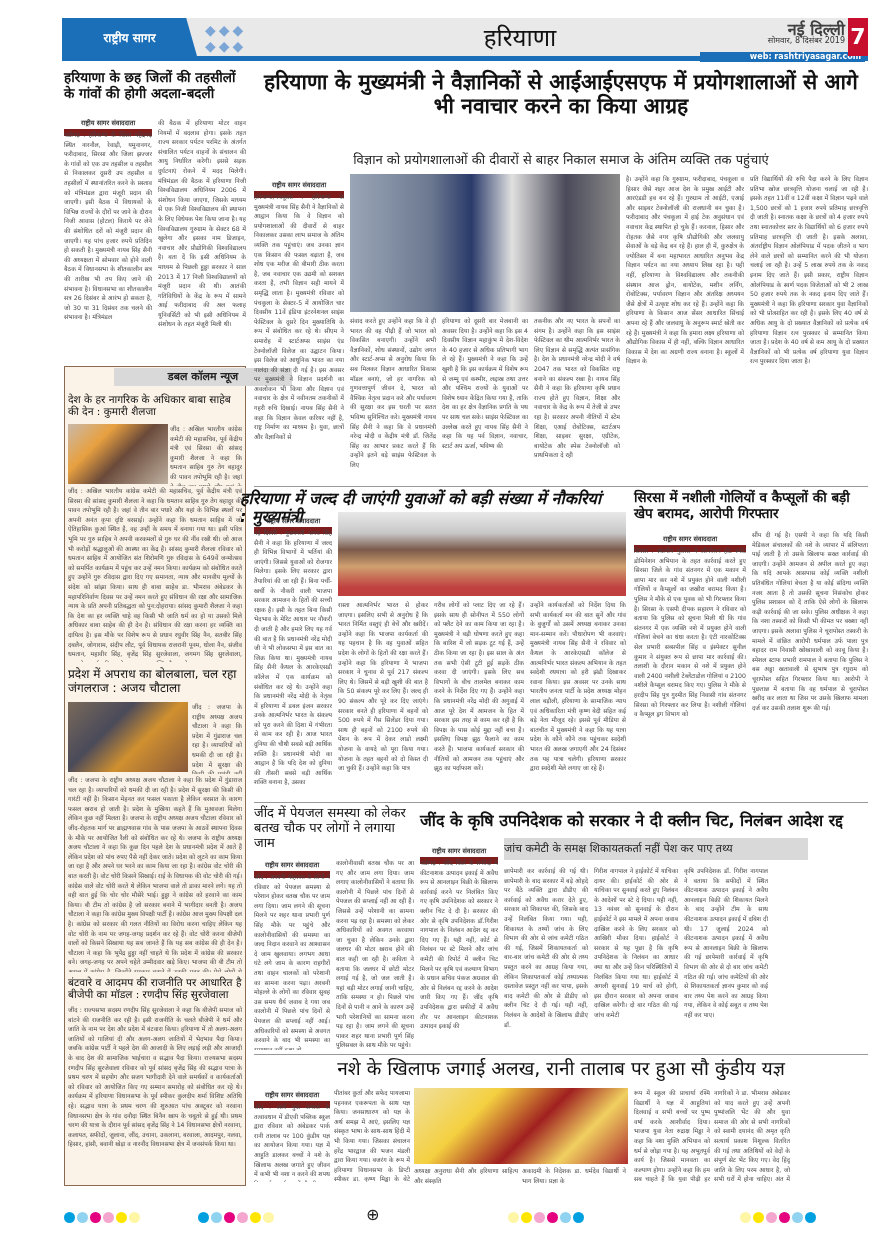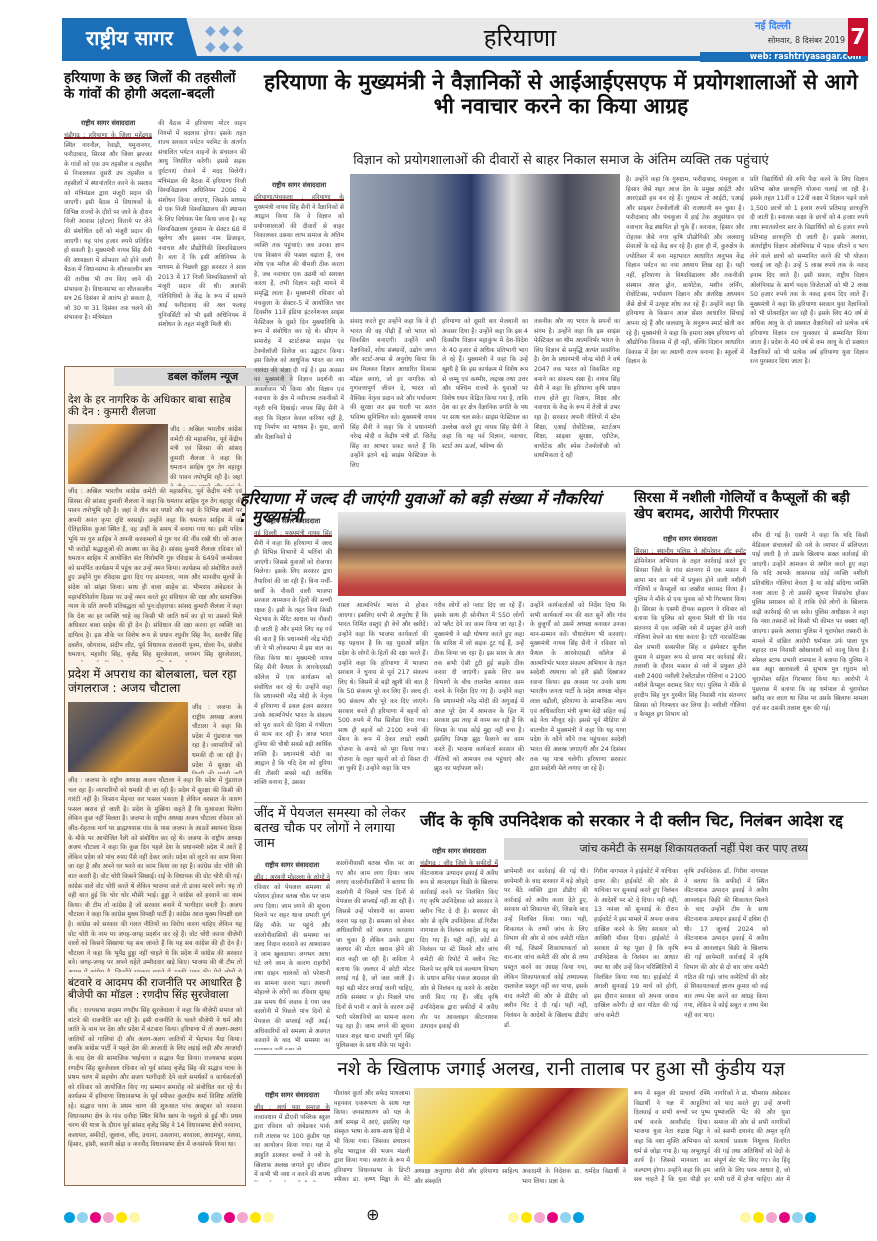--- a/index.html
+++ b/index.html
@@ -1,29 +1,29 @@
 <!DOCTYPE html>
 <html><head>
 <meta charset="utf-8">
 <style>
 *{box-sizing:border-box;margin:0;padding:0}
 body{width:877px;height:1241px;background:#fff;font-family:"DejaVu Sans",sans-serif;position:relative;overflow:hidden;color:#222}
 .abs{position:absolute}
 .mast{left:62px;top:18px;width:806px;height:42px;background:#e9e9e9}
-.mast-logo{left:62px;top:18px;width:135px;height:38px;background:#1b6fb8;color:#fff;font-size:20px;font-weight:bold;display:flex;align-items:center;justify-content:center;clip-path:polygon(0 0,92% 0,100% 100%,0 100%)}
+.mast-logo{left:62px;top:18px;width:135px;height:38px;background:#1b6fb8;color:#fff;font-size:12px;font-weight:bold;display:flex;align-items:center;justify-content:center;clip-path:polygon(0 0,92% 0,100% 100%,0 100%)}
 .mast-band{left:62px;top:56px;width:806px;height:5px;background:#1b6fb8}
 .mast-dots{left:205px;top:22px;width:70px;height:28px;color:#7ba6d6;font-size:14px;letter-spacing:3px}
 .mast-sec{left:420px;top:20px;width:200px;height:32px;font-size:24px;font-weight:normal;text-align:center;color:#111}
-.mast-city{left:755px;top:18px;width:90px;font-size:10px;font-weight:bold;color:#3b82f6}
+.mast-city{left:755px;top:18px;width:90px;font-size:16px;font-weight:bold;text-align:right;color:#404040}
 .mast-date{left:745px;top:34px;width:100px;font-size:8px;text-align:right;color:#333}
 .mast-web{left:700px;top:52px;width:165px;height:10px;background:#1b6fb8;color:#fff;font-size:8px;font-weight:bold;text-align:right;padding-right:4px;line-height:10px}
 .mast-page{left:848px;top:18px;width:20px;height:38px;background:#c8102e;color:#fff;font-size:22px;font-weight:bold;text-align:center;line-height:38px}
 .hl{font-weight:bold;color:#111;line-height:1.15}
 .txt{font-size:6.2px;line-height:9.6px;color:#444;text-align:justify;overflow:hidden}
-.byline{font-size:6.5px;font-weight:bold;color:#333;text-align:center;border-bottom:2px solid #7f1d1d;padding-bottom:10px}
+.byline{font-size:6.5px;font-weight:bold;color:#333;text-align:center;border-bottom:7px solid #7f1d1d;padding-bottom:2px}
 .photo{background:linear-gradient(135deg,#8ea5c5,#4b5e86 40%,#ccc 60%,#7b6a55);overflow:hidden}
 .rule{background:#999}
 .box{border:1px solid #8a6a50;background:#fbf3e8}
 .subhl{font-size:14px;color:#222;font-weight:normal}
 .dot{display:inline-block;width:11px;height:11px;border-radius:50%;margin-right:2px}
 </style>
 </head>
 <body>
 
 <div class="abs mast"></div>
@@ -85,21 +85,21 @@
 
 <div class="abs rule" style="left:254px;top:802px;width:614px;height:1px;"></div>
 
 <div class="abs hl" style="left:254px;top:806px;width:160px;font-size:13px;font-weight:normal;">जींद में पेयजल समस्या को लेकर बतख चौक पर लोगों ने लगाया जाम</div>
 <div class="abs byline" style="left:254px;top:860px;width:76px;">राष्ट्रीय सागर संवाददाता</div>
 <div class="abs txt" style="left:254px;top:872px;width:76px;height:178px;">जींद : अरबनी मोहल्ला के लोगों ने रविवार को पेयजल समस्या से परेशान होकर बतख चौक पर जाम लगा दिया। जाम लगने की सूचना मिलने पर शहर थाना प्रभारी पूर्ण सिंह मौके पर पहुंचे और कालोनीवासियों की समस्या का जल्द निदान करवाने का आश्वासन दे जाम खुलवाया। लगभग आधा घंटे लगे जाम के कारण राहगीरों तथा वाहन चालकों को परेशानी का सामना करना पड़ा। अरबनी मोहल्ले के लोगों का रविवार सुबह उस समय धैर्य जवाब दे गया जब कालोनी में पिछले पांच दिनों से पेयजल की सप्लाई नहीं आई। अधिकारियों को समस्या से अवगत करवाने के बाद भी समस्या का समाधान नहीं हुआ तो</div>
 <div class="abs txt" style="left:336px;top:858px;width:78px;height:192px;">कालोनीवासी बतख चौक पर आ गए और जाम लगा दिया। जाम लगाए कालोनीवासियों ने बताया कि कालोनी में पिछले पांच दिनों से पेयजल की सप्लाई नहीं आ रही है। जिससे उन्हें परेशानी का सामना करना पड़ रहा है। समस्या को लेकर अधिकारियों को अवगत करवाया जा चुका है लेकिन उनके द्वारा जलघर की मोटर खराब होने की बात कही जा रही है। कविता ने बताया कि जलघर में छोटी मोटर लगाई गई है, जो जल जाती है। यहां बड़ी मोटर लगाई जानी चाहिए, ताकि समस्या न हो। पिछले पांच दिनों से पानी न आने के कारण उन्हें भारी परेशानियों का सामना करना पड़ रहा है। जाम लगने की सूचना पाकर शहर थाना प्रभारी पूर्ण सिंह पुलिसबल के साथ मौके पर पहुंचे।</div>
 
 <div class="abs hl" style="left:420px;top:812px;width:448px;font-size:16px;">जींद के कृषि उपनिदेशक को सरकार ने दी क्लीन चिट, निलंबन आदेश रद्द</div>
 <div class="abs byline" style="left:420px;top:846px;width:78px;">राष्ट्रीय सागर संवाददाता</div>
-<div class="abs" style="left:504px;top:838px;width:304px;height:22px;background:#d9d9d9;font-size:11px;line-height:22px;text-align:right;color:#222;">जांच कमेटी के समक्ष शिकायतकर्ता नहीं पेश कर पाए तथ्य</div>
+<div class="abs" style="left:504px;top:838px;width:304px;height:22px;background:#d9d9d9;font-size:11px;line-height:22px;text-align:left;color:#222;">जांच कमेटी के समक्ष शिकायतकर्ता नहीं पेश कर पाए तथ्य</div>
 <div class="abs txt" style="left:420px;top:858px;width:78px;height:192px;">चंडीगढ़ : जींद जिले के सफीदों में कीटनाशक उत्पादन इकाई में अवैध रूप से आनलाइन बिक्री के खिलाफ कार्रवाई करने पर निलंबित किए गए कृषि उपनिदेशक को सरकार ने क्लीन चिट दे दी है। सरकार की ओर से कृषि उपनिदेशक डॉ.गिरीश नागपाल के निलंबन आदेश रद्द कर दिए गए हैं। यही नहीं, कोर्ट से निलंबन पर स्टे मिलने और जांच कमेटी की रिपोर्ट में क्लीन चिट मिलने पर कृषि एवं कल्याण विभाग के प्रधान सचिव पंकज अग्रवाल की ओर से निलंबन रद्द करने के आदेश जारी किए गए हैं। जींद कृषि उपनिदेशक द्वारा सफीदों में अवैध तौर पर आनलाइन कीटनाशक उत्पादन इकाई की</div>
 <div class="abs txt" style="left:504px;top:866px;width:84px;height:184px;">छापेमारी कर कार्रवाई की गई थी। छापेमारी के बाद सरकार में बड़े ओहदे पर बैठे व्यक्ति द्वारा डीडीए की कार्रवाई को अवैध करार देते हुए, सरकार को शिकायत की, जिसके बाद उन्हें निलंबित किया गया। यही, शिकायत के तथ्यों जांच के लिए विभाग की ओर से जांच कमेटी गठित की गई, जिसमें शिकायतकर्ता को बार-बार जांच कमेटी की ओर से तथ्य प्रस्तुत करने का आग्रह किया गया, लेकिन शिकायतकर्ता कोई तथ्यात्मक दस्तावेज प्रस्तुत नहीं कर पाया, इसके बाद कमेटी की ओर से डीडीए को क्लीन चिट दे दी गई। यही नहीं, निलंबन के आदेशों के खिलाफ डीडीए डॉ.</div>
 <div class="abs txt" style="left:594px;top:866px;width:84px;height:184px;">गिरीश नागपाल ने हाईकोर्ट में याचिका दायर की। हाईकोर्ट की ओर से याचिका पर सुनवाई करते हुए निलंबन के आदेशों पर स्टे दे दिया। यही नहीं, 13 नवंबर को सुनवाई के दौरान हाईकोर्ट ने इस मामले में अपना जवाब दाखिल करने के लिए सरकार को आखिरी मौका दिया। हाईकोर्ट ने सरकार से यह पूछा है कि कृषि उपनिदेशक के निलंबन का आधार क्या था और उन्हें किन परिस्थितियों में निलंबित किया गया था। हाईकोर्ट में अगली सुनवाई 19 मार्च को होगी, इस दौरान सरकार को अपना जवाब दाखिल करेगी। दो बार गठित की गई जांच कमेटी</div>
 <div class="abs txt" style="left:684px;top:866px;width:84px;height:184px;">कृषि उपनिदेशक डॉ. गिरीश नागपाल ने बताया कि सफीदों में स्थित कीटनाशक उत्पादन इकाई ने अवैध आनलाइन बिक्री की शिकायत मिलने के बाद उन्होंने टीम के साथ कीटनाशक उत्पादन इकाई में दबिश दी थी। 17 जुलाई 2024 को कीटनाशक उत्पादन इकाई में अवैध रूप से आनलाइन बिक्री के खिलाफ की गई छापेमारी कार्रवाई में कृषि विभाग की ओर से दो बार जांच कमेटी गठित की गई। जांच कमेटियों की ओर से शिकायतकर्ता ज्ञानप कुमार को कई बार तथ्य पेश करने का आग्रह किया गया, लेकिन वे कोई सबूत व तथ्य पेश नहीं कर पाए।</div>
 
 <div class="abs rule" style="left:254px;top:1054px;width:614px;height:1px;"></div>
 
 <div class="abs hl" style="left:254px;top:1058px;width:614px;font-size:19px;font-weight:normal;text-align:center;">नशे के खिलाफ जगाई अलख, रानी तालाब पर हुआ सौ कुंडीय यज्ञ</div>
 <div class="abs byline" style="left:254px;top:1090px;width:76px;">राष्ट्रीय सागर संवाददाता</div>
 <div class="abs txt" style="left:254px;top:1102px;width:76px;height:80px;">जींद : आर्य युवा समाज के तत्वावधान में डीएवी पब्लिक स्कूल द्वारा रविवार को अंबेडकर पार्क रानी तालाब पर 100 कुंडीय यज्ञ का आयोजन किया गया। यज्ञ में आहुति डालकर बच्चों ने नशे के खिलाफ अलख जगाते हुए जीवन में कभी भी नशा न करने की शपथ दिलवाई। कार्यक्रम में डीएवी स्कूल के 100 छात्रों ने</div>

